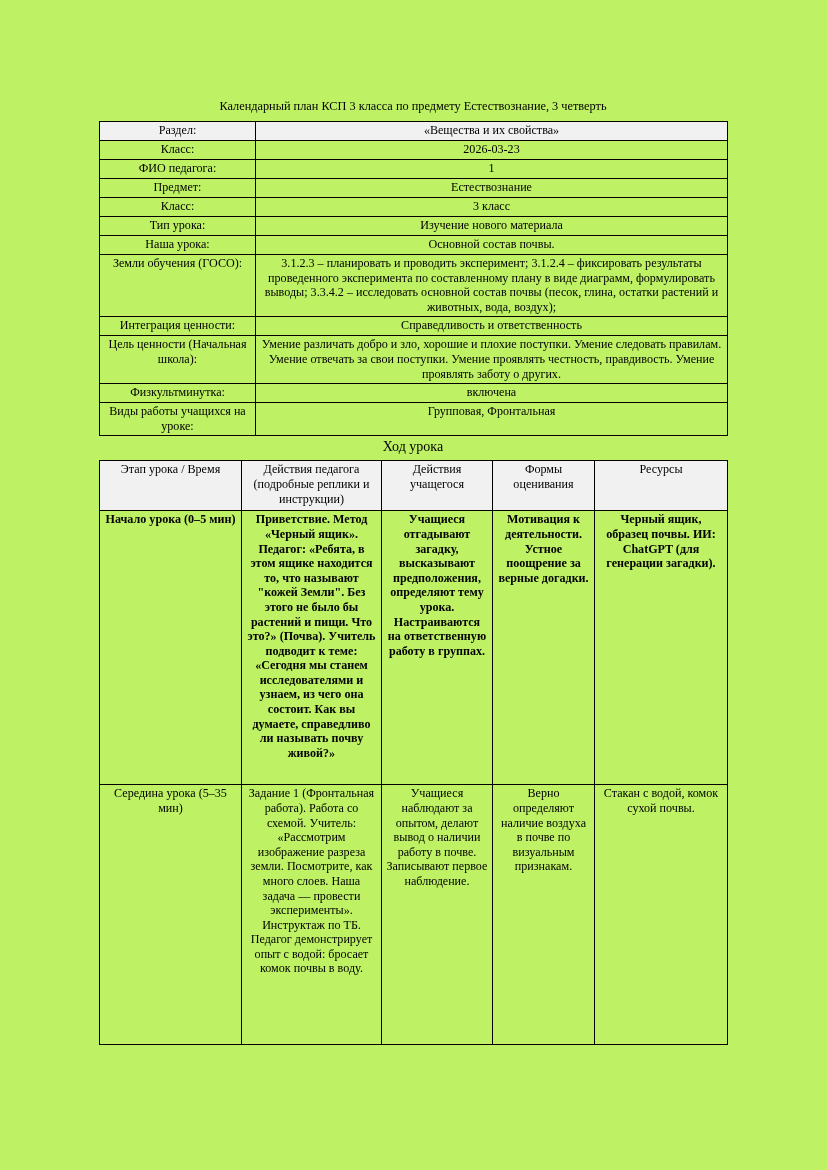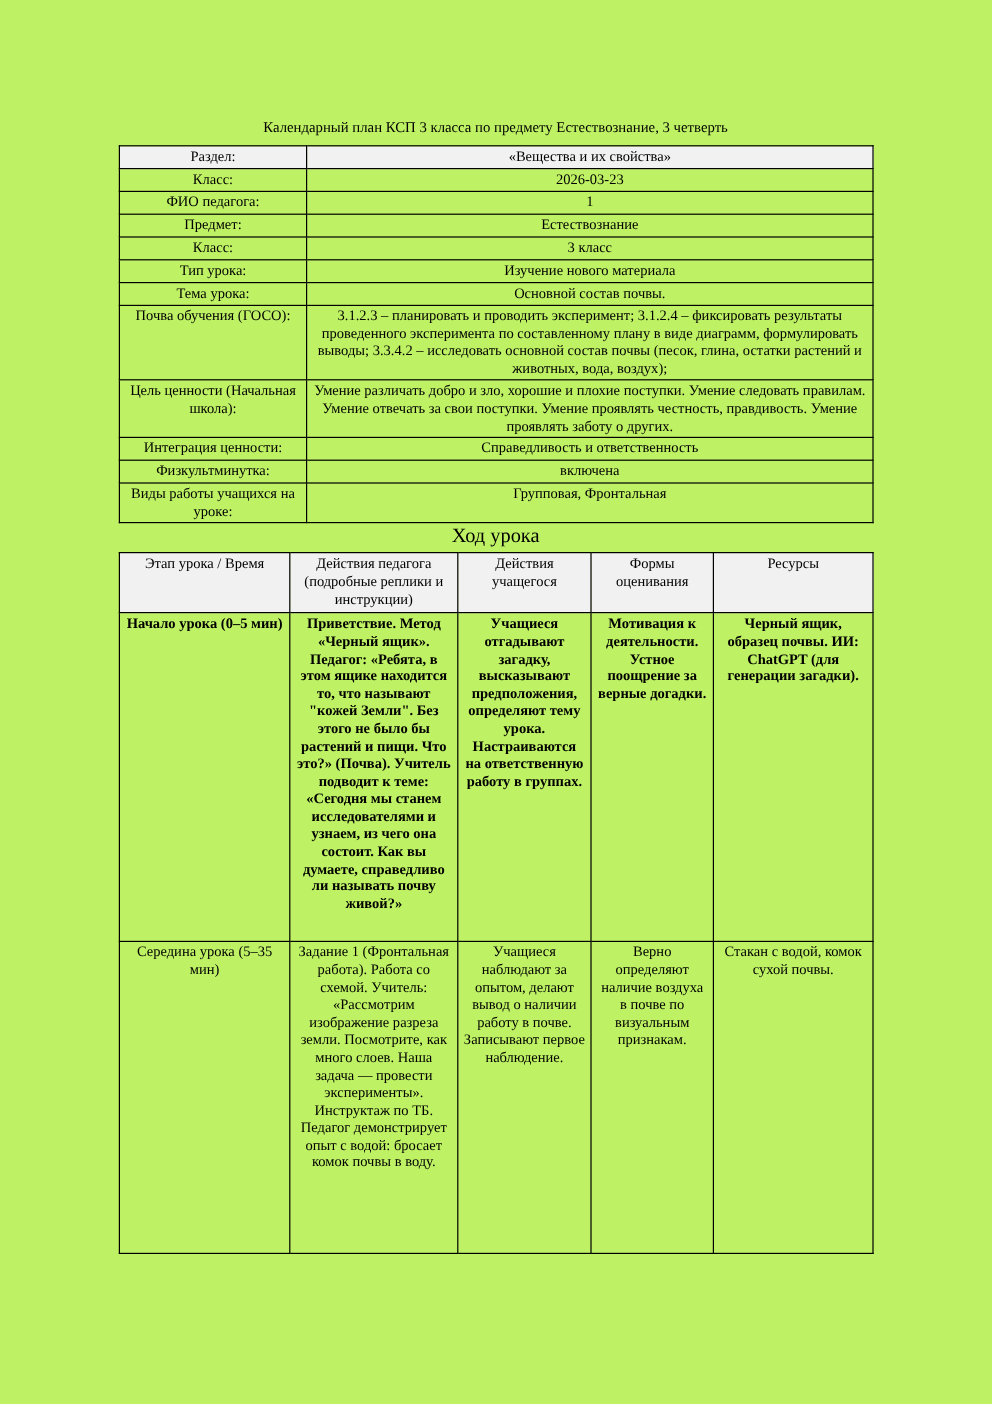--- a/index.html
+++ b/index.html
@@ -29,21 +29,21 @@
     width: 628px;
   }
   .doc-title {
     font-size: 12.3px;
     line-height: 15px;
     margin: 0 0 7px 0;
     font-weight: normal;
     white-space: nowrap;
   }
   .section-label {
-    font-size: 17px;
+    font-size: 14px;
     line-height: 15px;
     margin: 3px 0 6px 0;
   }
   table {
     border-collapse: collapse;
     width: 628px;
     table-layout: fixed;
     font-size: 12.1px;
     border-radius: 16px;
   }
@@ -108,34 +108,34 @@
         </tr>
         <tr>
           <td>Класс:</td>
           <td>3 класс</td>
         </tr>
         <tr>
           <td>Тип урока:</td>
           <td>Изучение нового материала</td>
         </tr>
         <tr>
-          <td>Тема урока:</td>
+          <td>Наша урока:</td>
           <td>Основной состав почвы.</td>
         </tr>
         <tr>
-          <td>Почва обучения (ГОСО):</td>
+          <td>Земли обучения (ГОСО):</td>
           <td>3.1.2.3 – планировать и проводить эксперимент; 3.1.2.4 – фиксировать результаты проведенного эксперимента по составленному плану в виде диаграмм, формулировать выводы; 3.3.4.2 – исследовать основной состав почвы (песок, глина, остатки растений и животных, вода, воздух);</td>
+        </tr>
+        <tr>
+          <td>Интеграция ценности:</td>
+          <td>Справедливость и ответственность</td>
         </tr>
         <tr>
           <td>Цель ценности (Начальная школа):</td>
           <td>Умение различать добро и зло, хорошие и плохие поступки. Умение следовать правилам. Умение отвечать за свои поступки. Умение проявлять честность, правдивость. Умение проявлять заботу о других.</td>
-        </tr>
-        <tr>
-          <td>Интеграция ценности:</td>
-          <td>Справедливость и ответственность</td>
         </tr>
         <tr>
           <td>Физкультминутка:</td>
           <td>включена</td>
         </tr>
         <tr>
           <td>Виды работы учащихся на уроке:</td>
           <td>Групповая, Фронтальная</td>
         </tr>
       </tbody>

